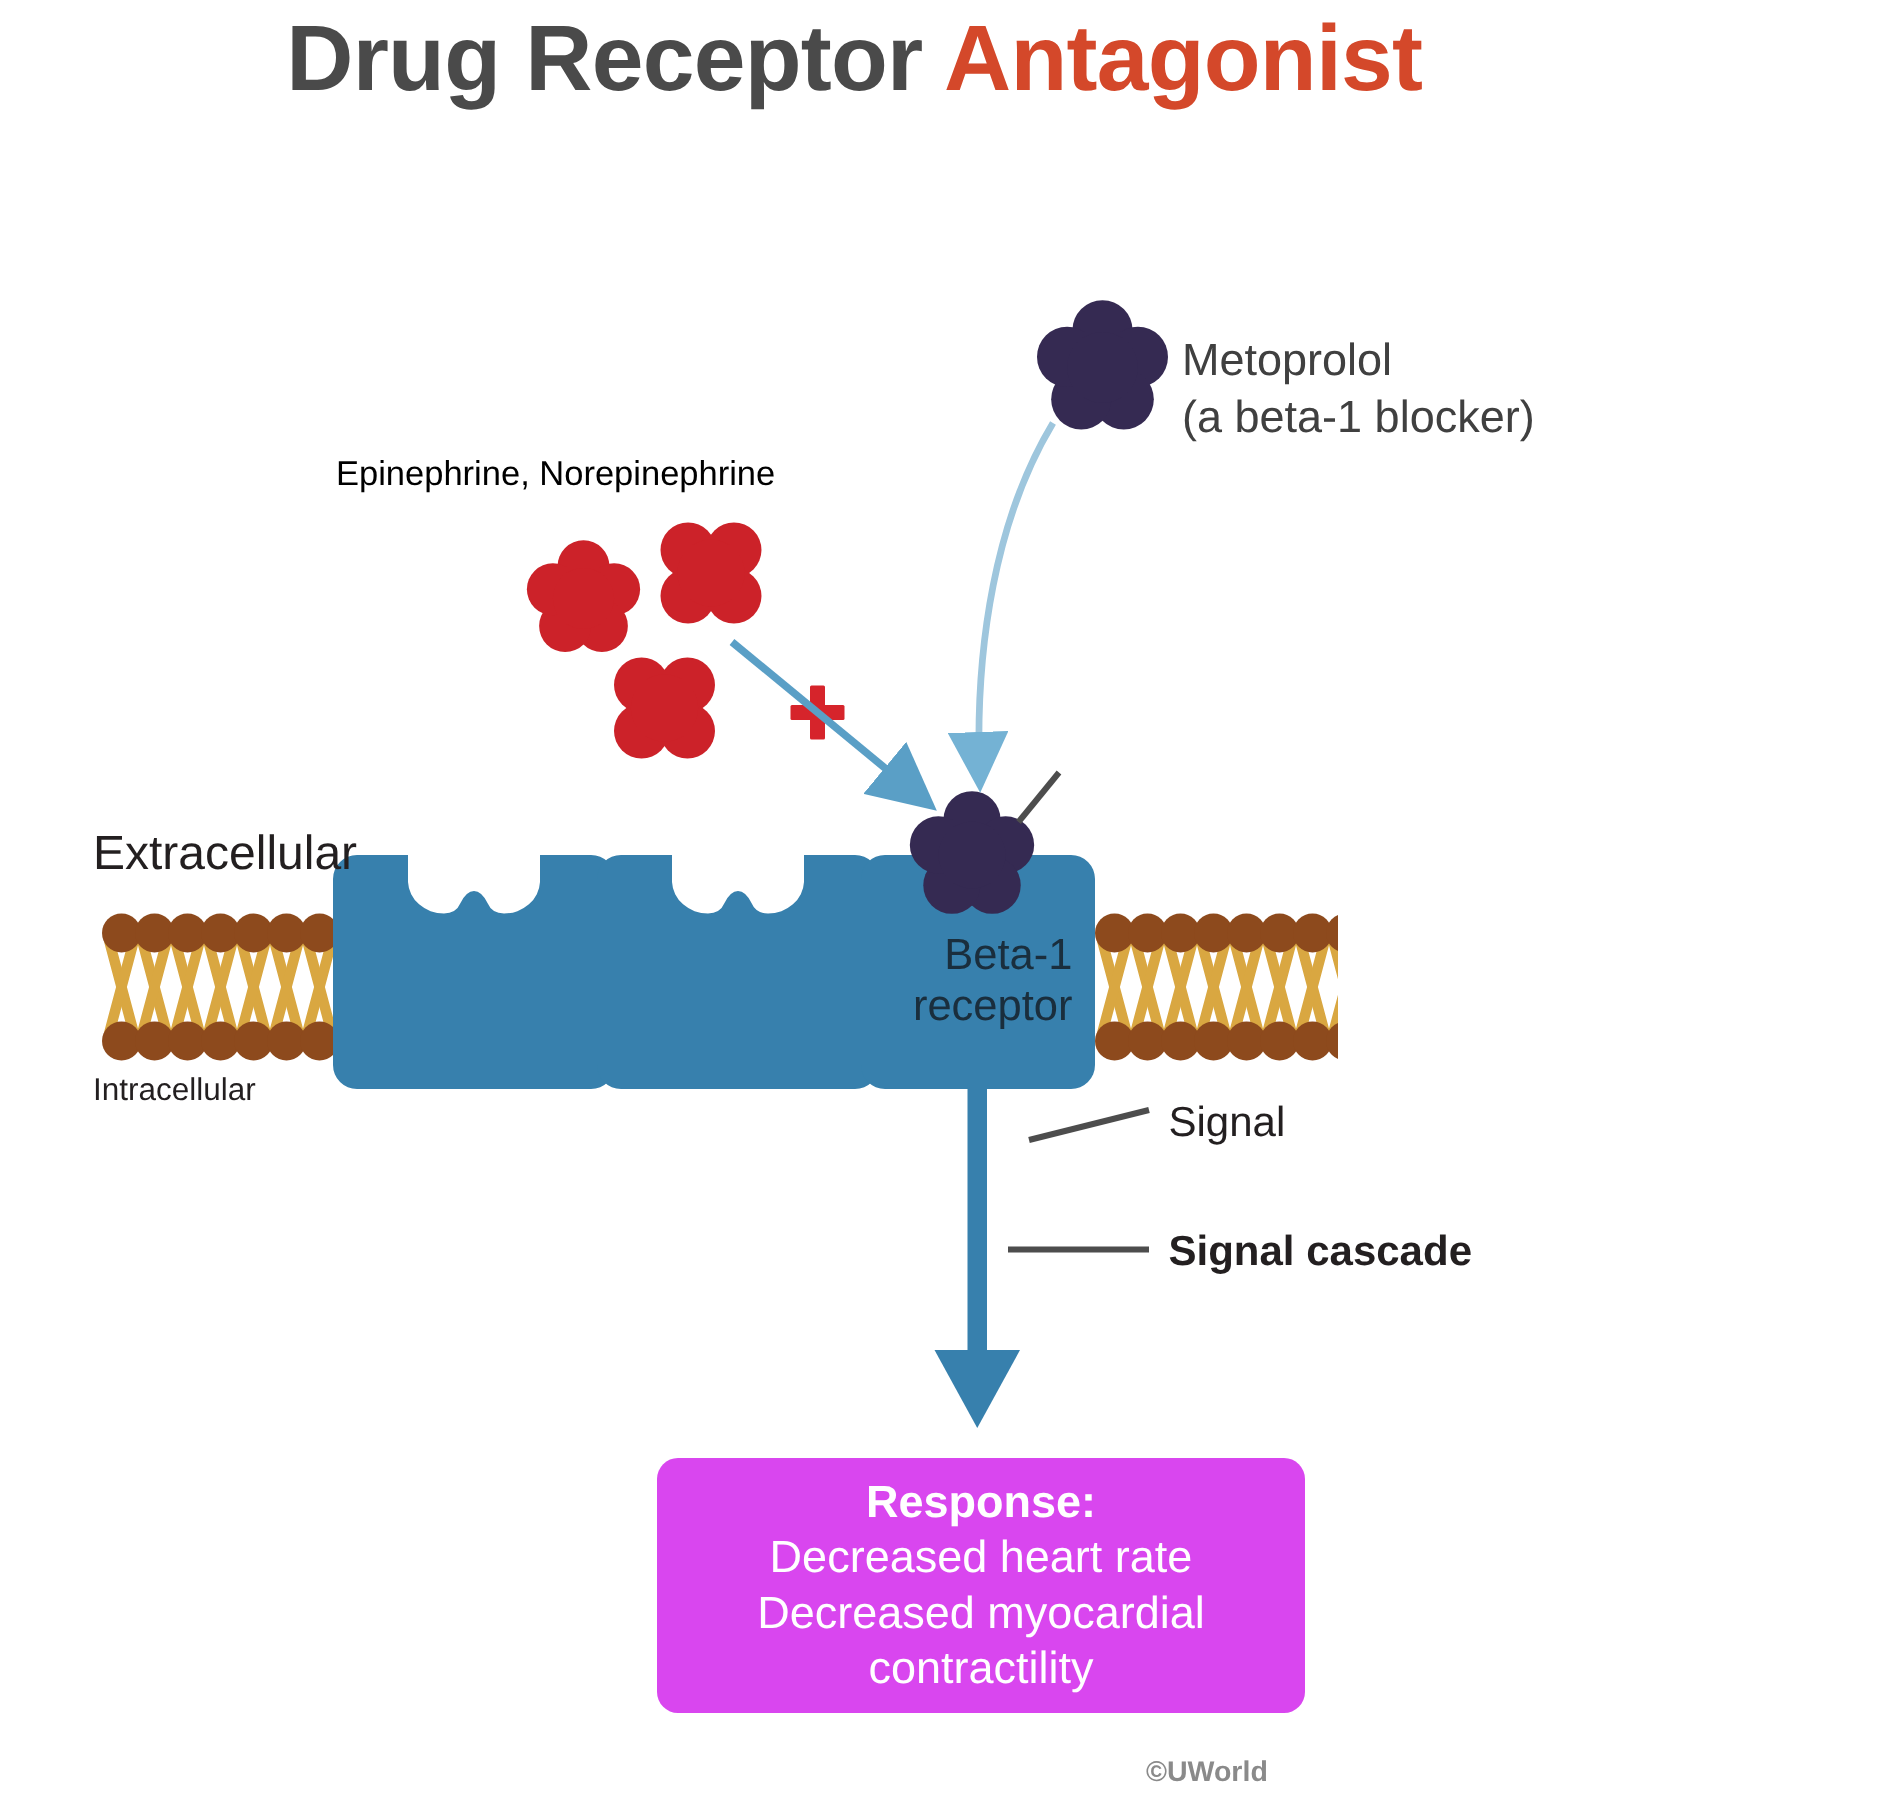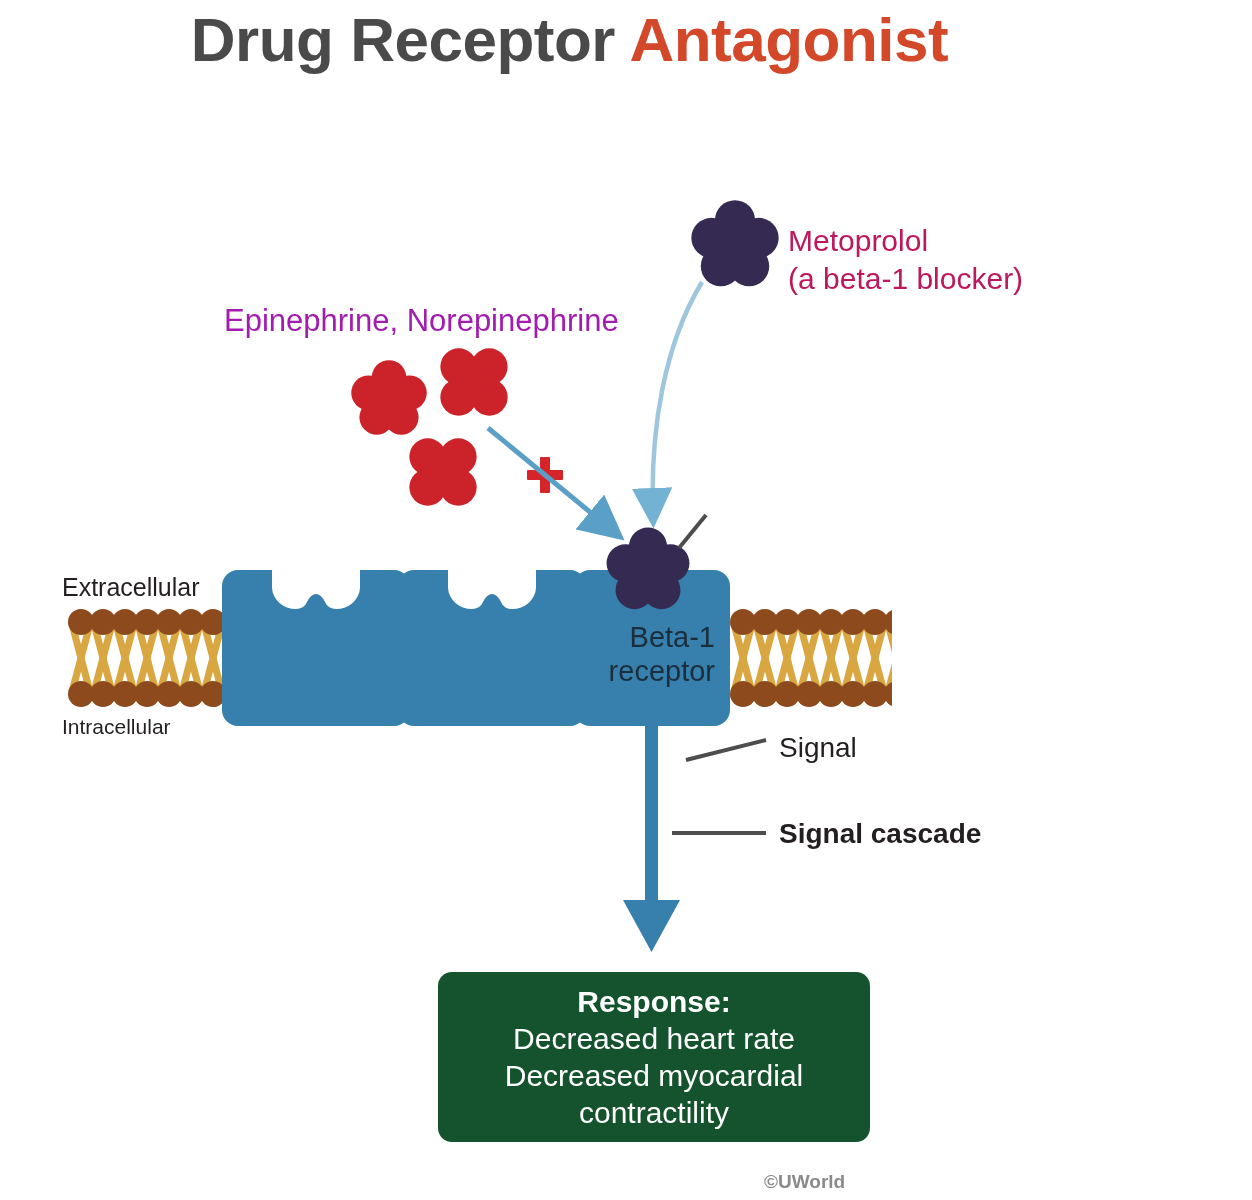--- a/index.html
+++ b/index.html
@@ -14,36 +14,36 @@
   .title{
     position:absolute;left:0;top:4px;width:1139px;text-align:center;
     font-size:62px;font-weight:bold;letter-spacing:-0.5px;white-space:nowrap;
   }
   .title .t-main{color:#4a4a4a;}
   .title .t-accent{color:#d4482a;}
 
   
   .txt{position:absolute;white-space:pre;line-height:1.26;}
 
-  .lbl-epi{left:224px;top:301px;font-size:31px;color:#a21caf;}
-  .lbl-metoprolol{left:788px;top:222px;font-size:30px;color:#be185d;line-height:1.28;}
+  .lbl-epi{left:224px;top:301px;font-size:23px;color:#000000;}
+  .lbl-metoprolol{left:788px;top:222px;font-size:30px;color:#404040;line-height:1.28;}
   .para-meto{left:708px;top:318px;font-size:30px;color:#231f20;line-height:1.30;}
 
-  .lbl-extracellular{left:62px;top:572px;font-size:25px;color:#231f20;}
+  .lbl-extracellular{left:62px;top:548px;font-size:32px;color:#231f20;}
   .lbl-intracellular{left:62px;top:714px;font-size:21px;color:#231f20;}
 
   .lbl-signal{left:779px;top:730px;font-size:28px;color:#231f20;}
   .lbl-cascade{left:779px;top:816px;font-size:28px;color:#231f20;font-weight:bold;}
 
   .lbl-uworld{left:764px;top:1170px;font-size:19px;color:#8a8a8a;font-weight:bold;}
 
   
   .response-box{
     position:absolute;left:438px;top:972px;width:432px;height:170px;
-    background:#14532d;border-radius:14px;
+    background:#d946ef;border-radius:14px;
     display:flex;flex-direction:column;align-items:center;justify-content:center;
     color:#ffffff;text-align:center;line-height:1.24;
   }
   .response-box .r-head{font-size:30px;font-weight:bold;}
   .response-box .r-line{font-size:30px;}
 
   
   .beta-label{
     position:absolute;left:575px;top:620px;width:140px;text-align:right;
     font-size:29px;color:#1a2e3d;line-height:1.18;white-space:pre;

